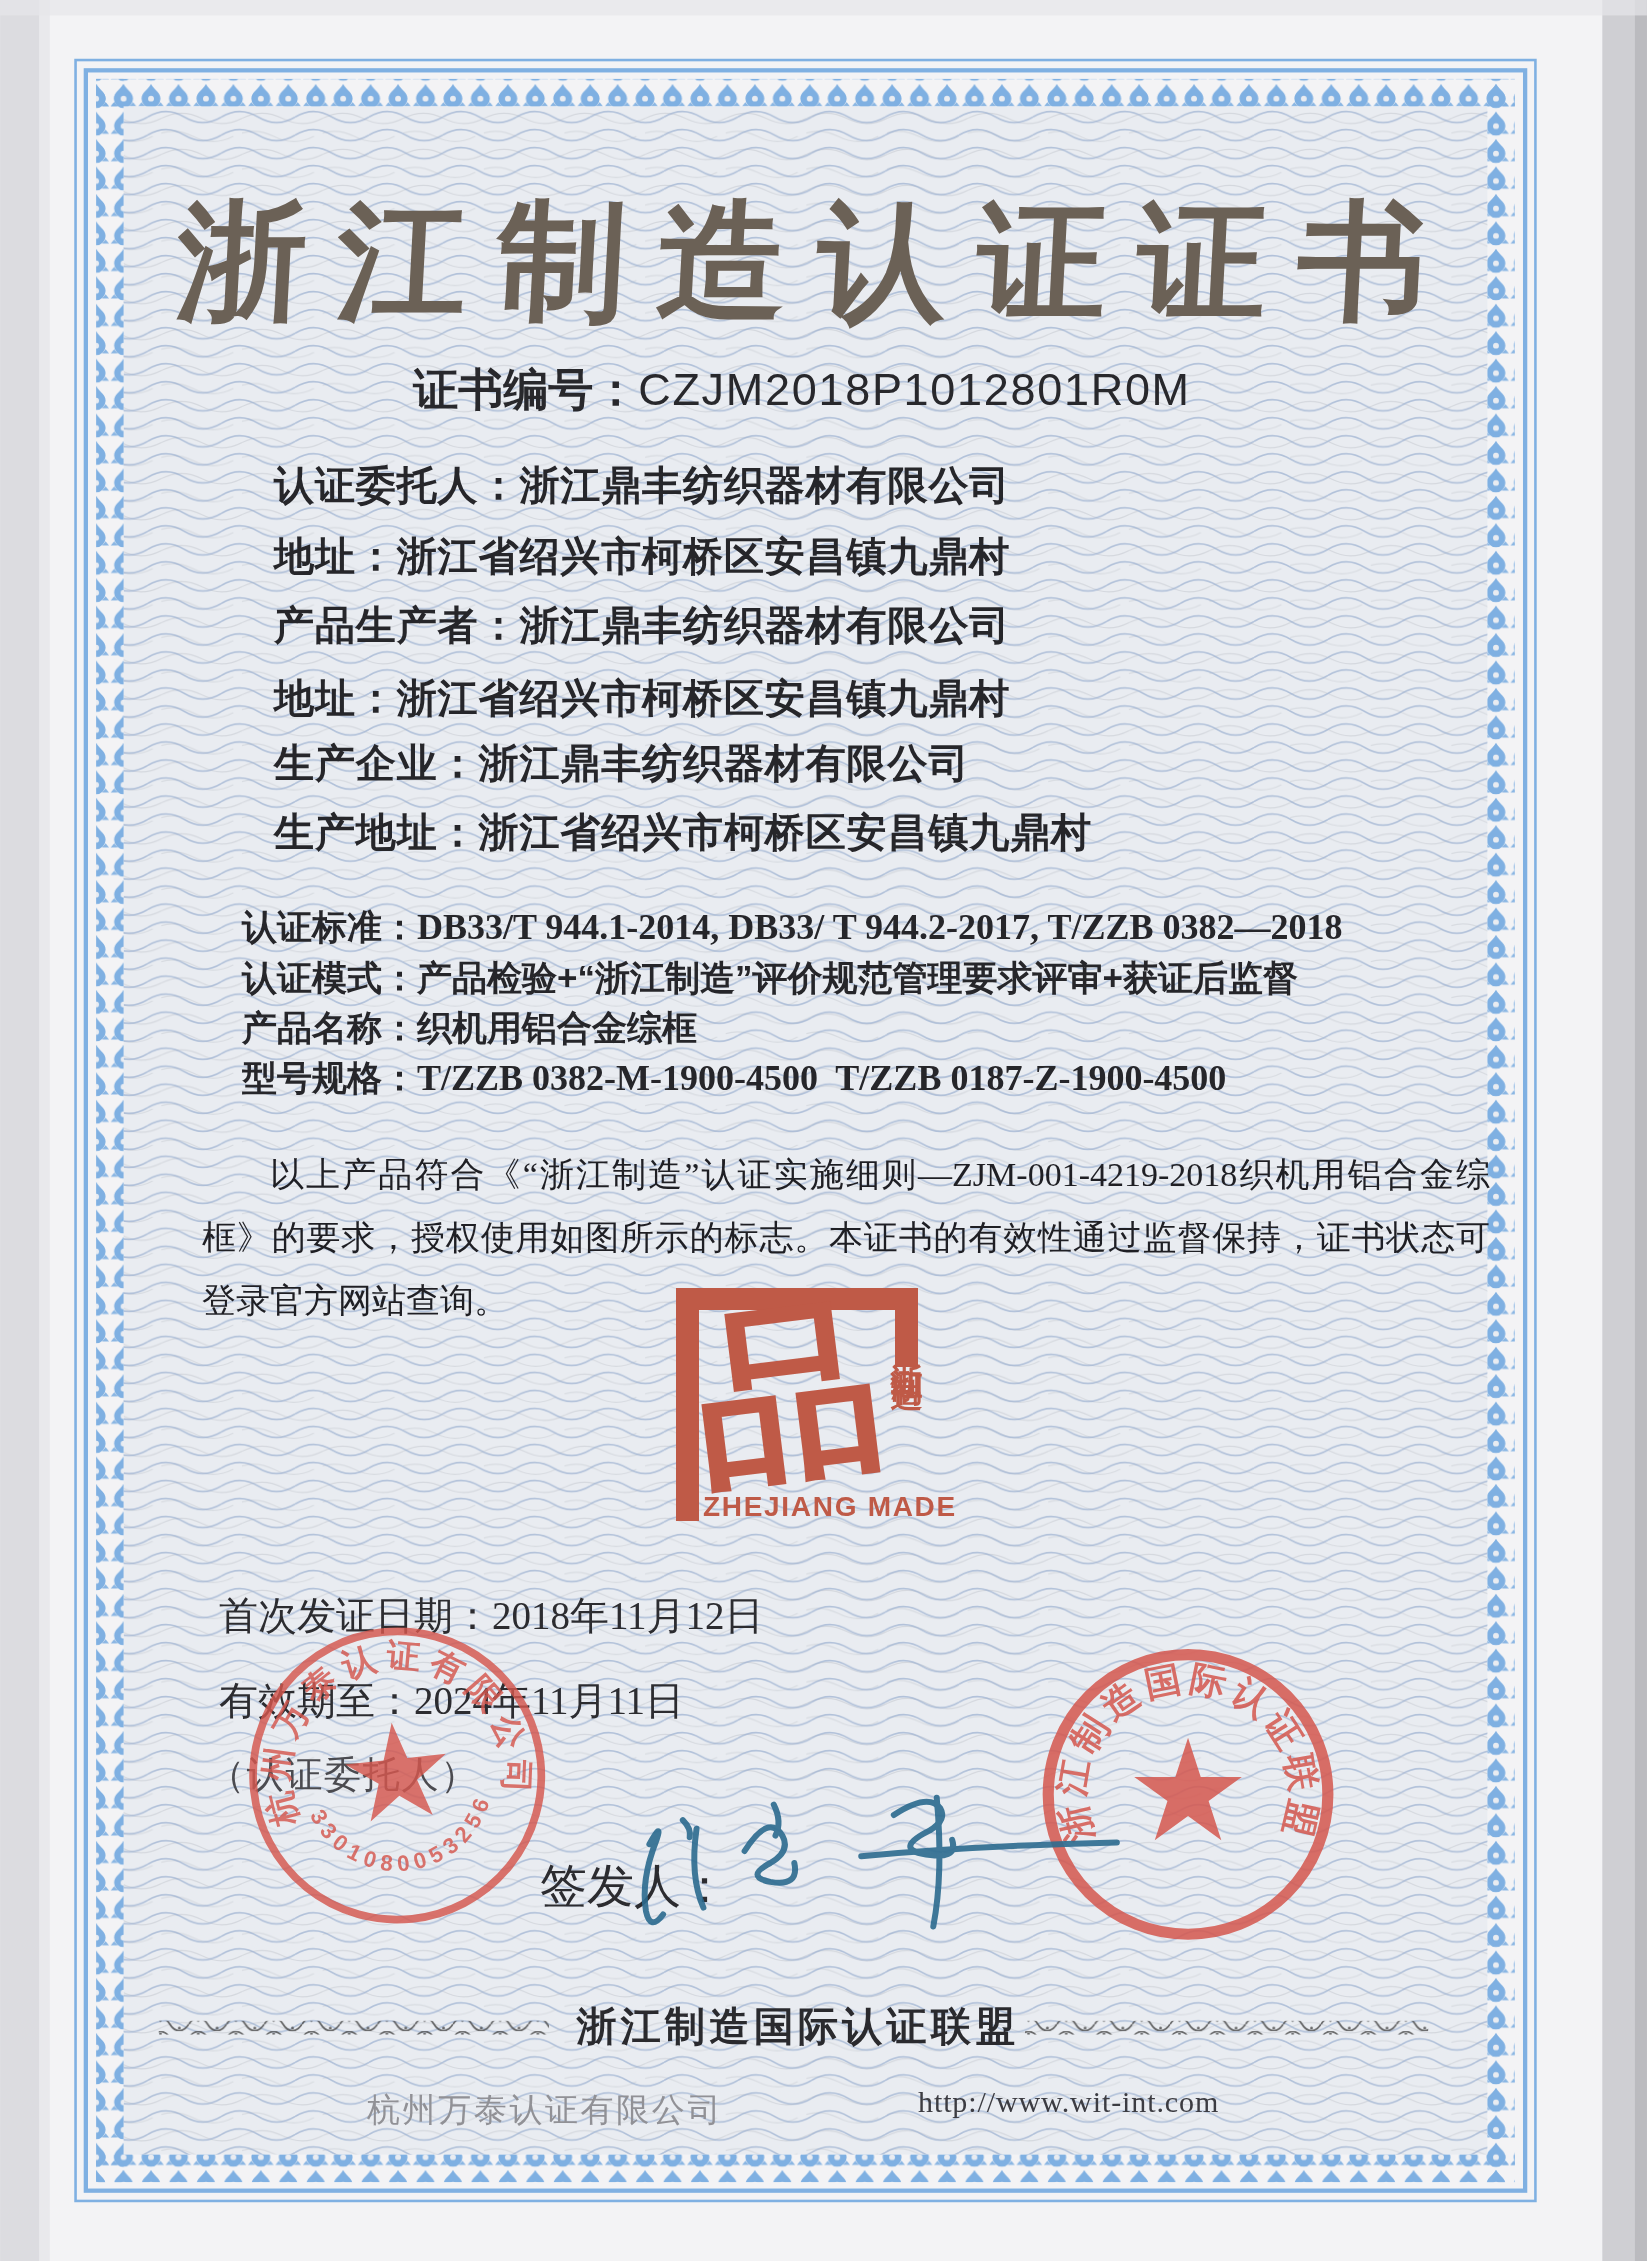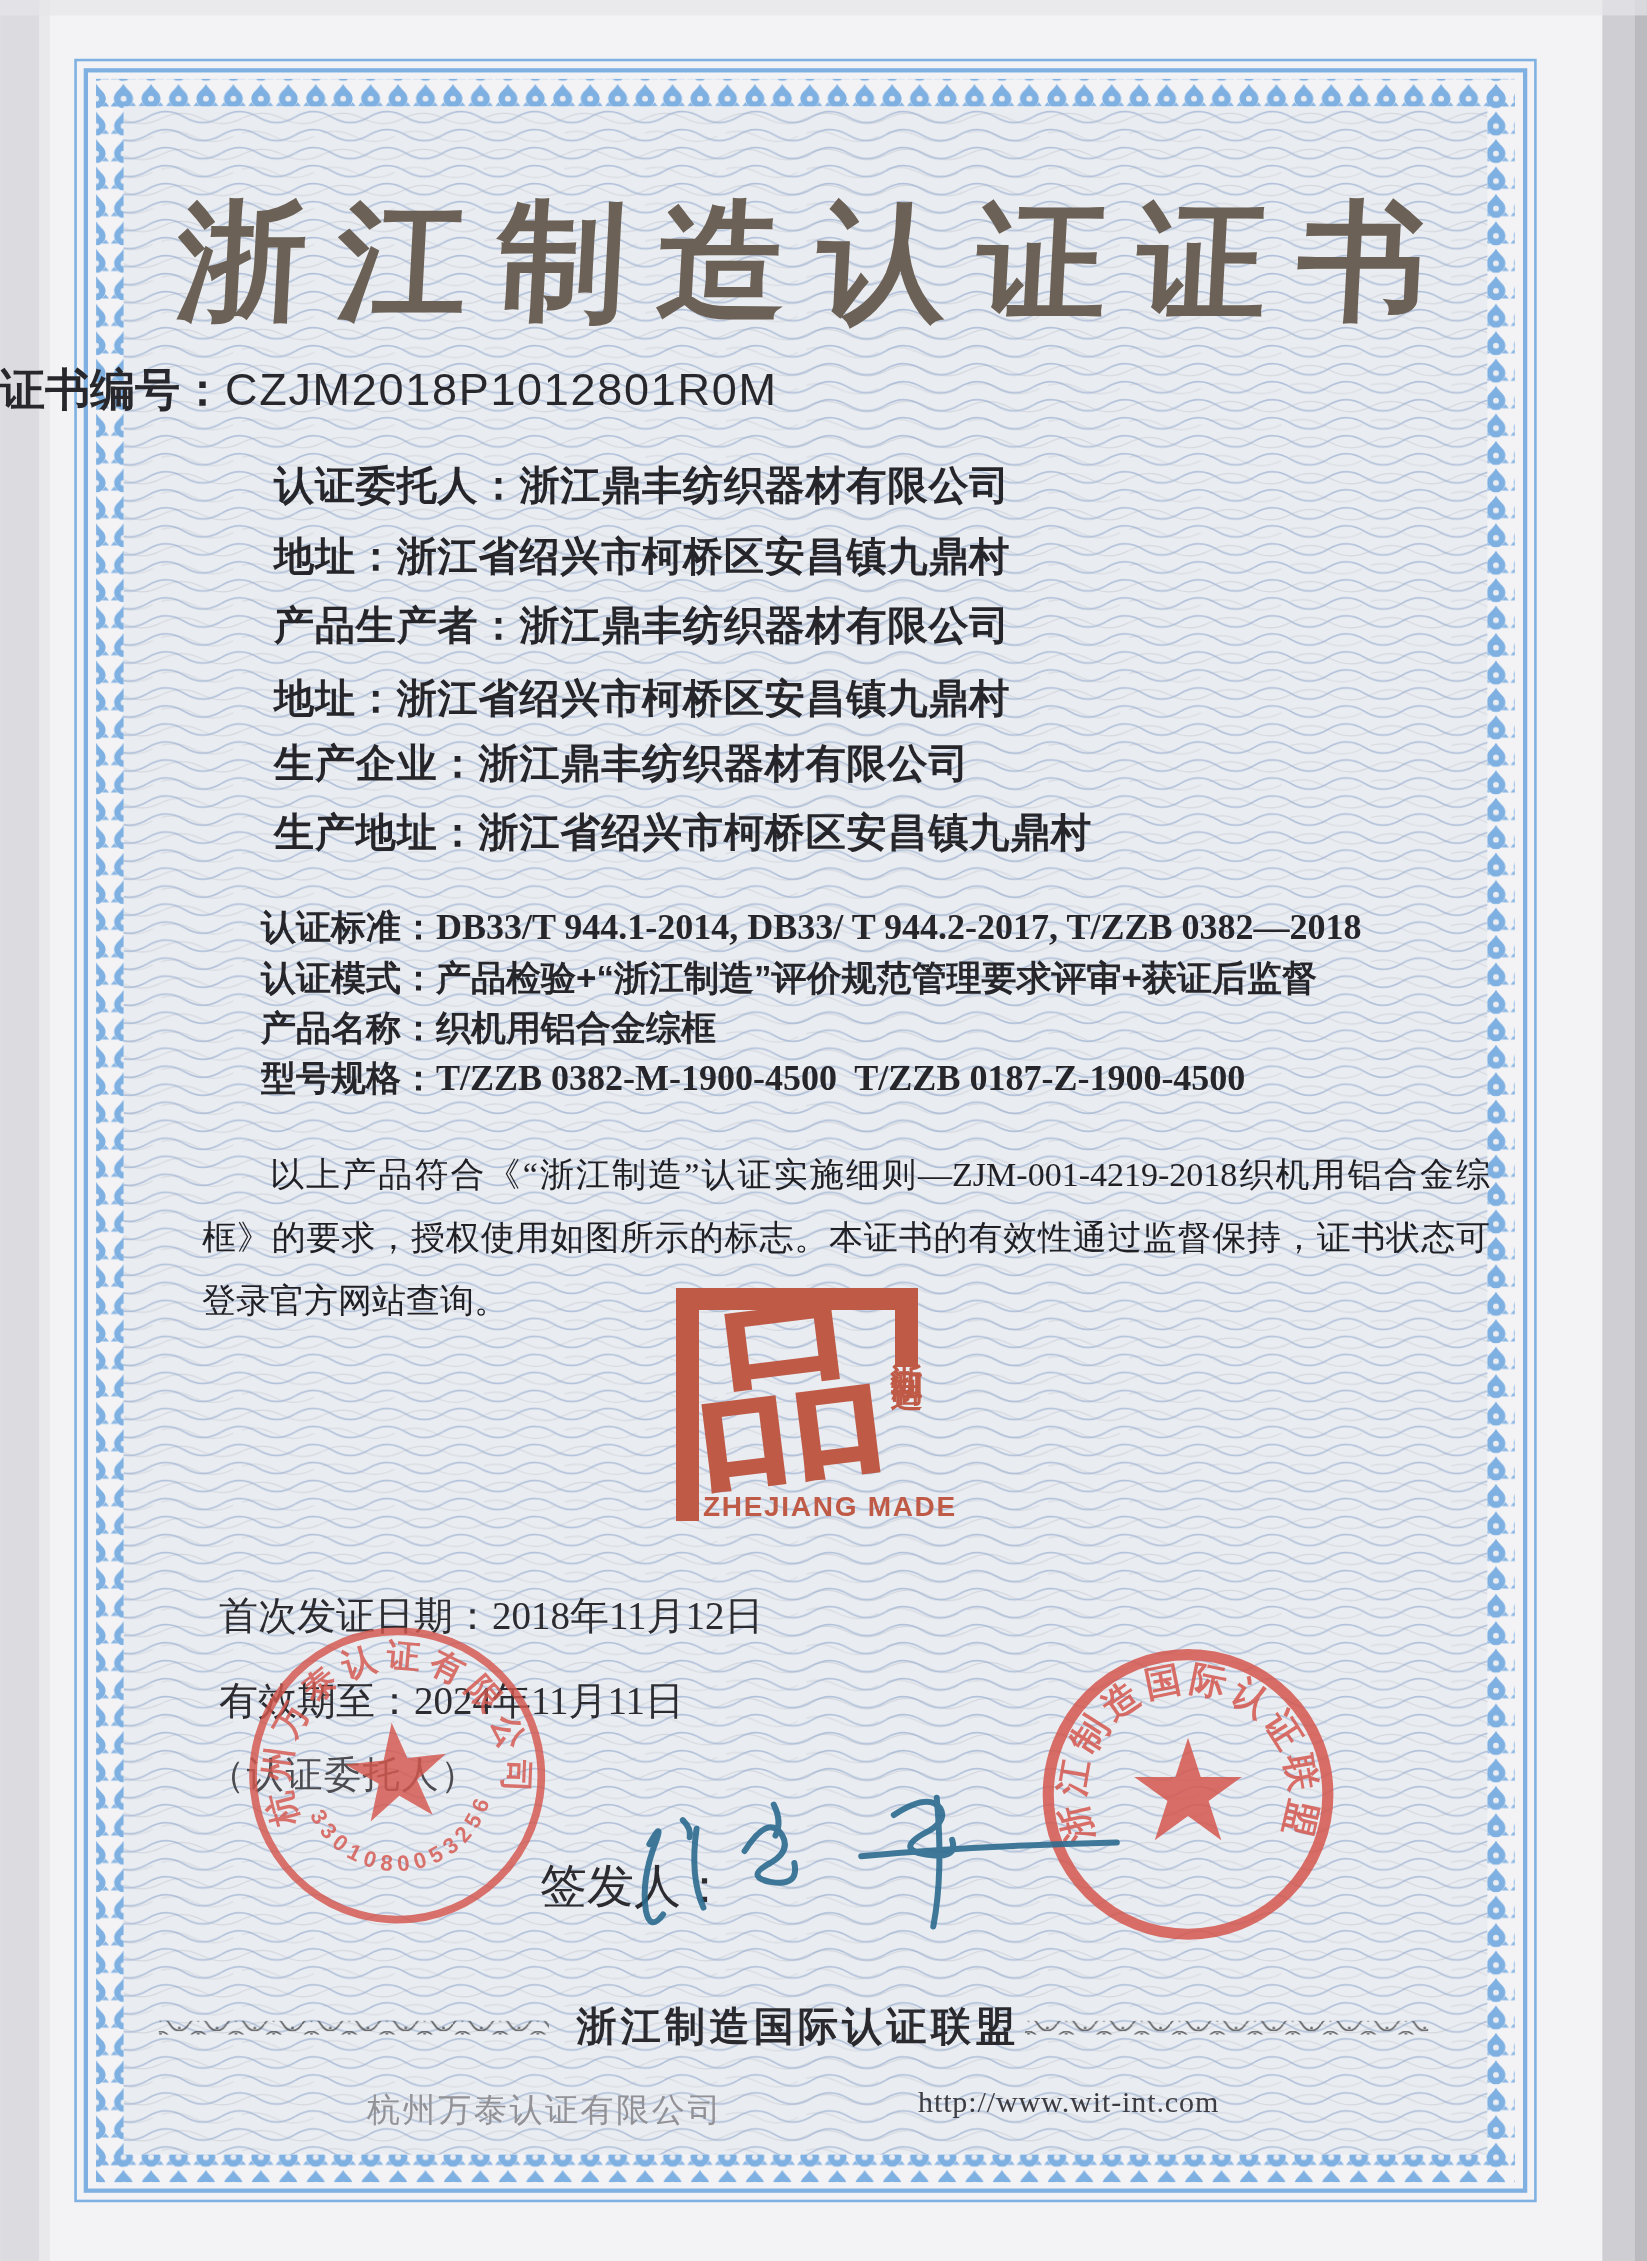--- a/index.html
+++ b/index.html
@@ -9,25 +9,25 @@
     font-family:"Liberation Sans","DejaVu Sans",sans-serif;
   }
   .abs{position:absolute;}
   svg.layer{position:absolute;left:0;top:0;}
   .title{
     left:0;top:176px;width:1604px;text-align:center;
     font-family:"DejaVu Serif","Liberation Serif",serif;font-weight:bold;
     font-size:129px;letter-spacing:31px;text-indent:31px;color:#6b6156;
     transform:skewX(-3deg);z-index:3;
   }
-  .certline{left:0;top:360px;width:1604px;font-size:45px;color:#28282c;z-index:3;}
+  .certline{left:0;top:360px;width:1604px;text-align:center;font-size:45px;color:#28282c;z-index:3;}
   .certline .lab{font-weight:bold;}
   .certline .val{font-family:"Liberation Sans","DejaVu Sans",sans-serif;letter-spacing:1.7px;}
   .frow{left:242px;font-size:40px;font-weight:bold;color:#26262a;letter-spacing:0.9px;z-index:3;white-space:nowrap;margin-left:32px;}
-  .srow{left:242px;font-size:35px;font-weight:bold;color:#26262a;z-index:3;white-space:nowrap;margin-left:19px;}
+  .srow{left:242px;font-size:35px;font-weight:bold;color:#26262a;z-index:3;white-space:nowrap;}
   .srow .val.serif{font-family:"Liberation Serif","DejaVu Serif",serif;font-weight:bold;font-size:36px;letter-spacing:0px;}
   .srow .val.pre{white-space:pre-wrap;}
   .statement{
     left:202px;top:1143px;width:1288px;font-size:34px;line-height:63px;
     font-family:Liberation Serif, serif;color:#1f1f24;
     text-align:justify;text-indent:2em;z-index:3;
   }
   .dline{left:219px;font-size:39px;color:#2c2c30;z-index:3;white-space:nowrap;
     font-family:"Liberation Serif","DejaVu Serif",serif;}
   .sealnote{left:208px;top:1750px;font-size:37px;color:#4b4b50;letter-spacing:1.7px;z-index:3;

